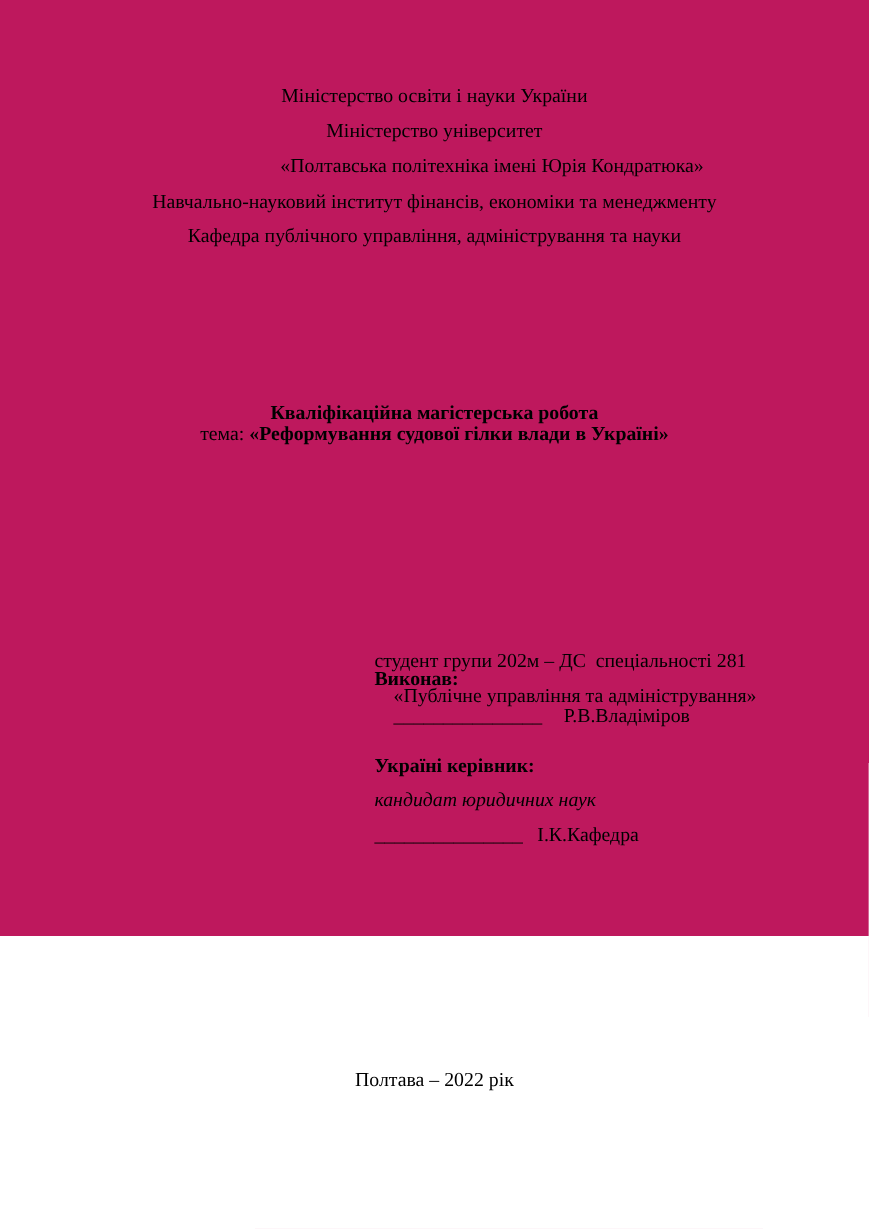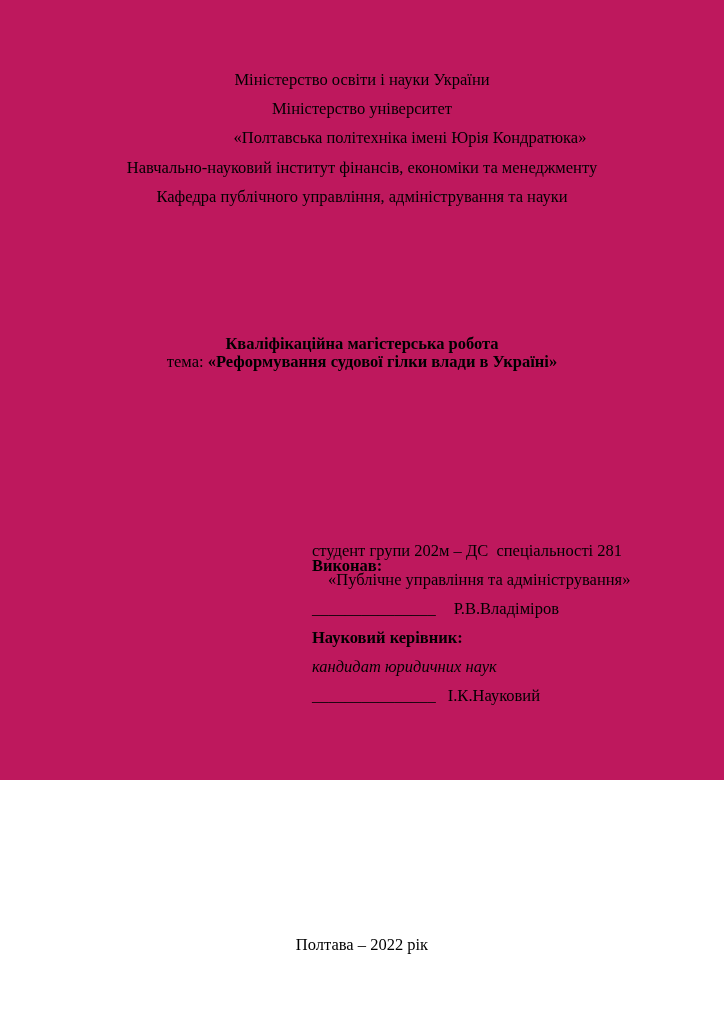--- a/index.html
+++ b/index.html
@@ -51,21 +51,21 @@
 
   <div>
     <div class="line center bold" style="top:306px;margin-top:28px;">Кваліфікаційна магістерська робота</div>
     <div class="line center" style="top:352px;"><span>тема: </span><span class="bold">«Реформування судової гілки влади в Україні»</span></div>
   </div>
 
   <div class="right-block">
     <div class="line bold" style="top:536px;margin-top:20px;">Виконав:</div>
     <div class="line" style="top:541px;">студент групи 202м – ДС  спеціальності 281</div>
     <div class="line" style="top:570px;margin-left:16px;">«Публічне управління та адміністрування»</div>
-    <div class="line" style="top:599px;"><span>_______________</span><span style="display:inline-block;width:18px;"></span><span>Р.В.Владіміров</span></div>
-    <div class="line bold" style="top:628px;">Науковий керівник:</div>
+    <div class="line" style="top:587px;margin-left:16px;"><span>_______________</span><span style="display:inline-block;width:18px;"></span><span>Р.В.Владіміров</span></div>
+    <div class="line bold" style="top:628px;">Україні керівник:</div>
     <div class="line" style="top:657px;font-style:italic;">кандидат юридичних наук</div>
-    <div class="line" style="top:686px;"><span>_______________</span><span style="display:inline-block;width:12px;"></span><span>І.К.Науковий</span></div>
+    <div class="line" style="top:686px;"><span>_______________</span><span style="display:inline-block;width:12px;"></span><span>І.К.Кафедра</span></div>
   </div>
 
-  <div class="line center" style="top:935px;">Полтава – 2022 рік</div>
+  <div class="line center" style="top:890px;">Полтава – 2022 рік</div>
 
 </div>
 
 </body></html>

